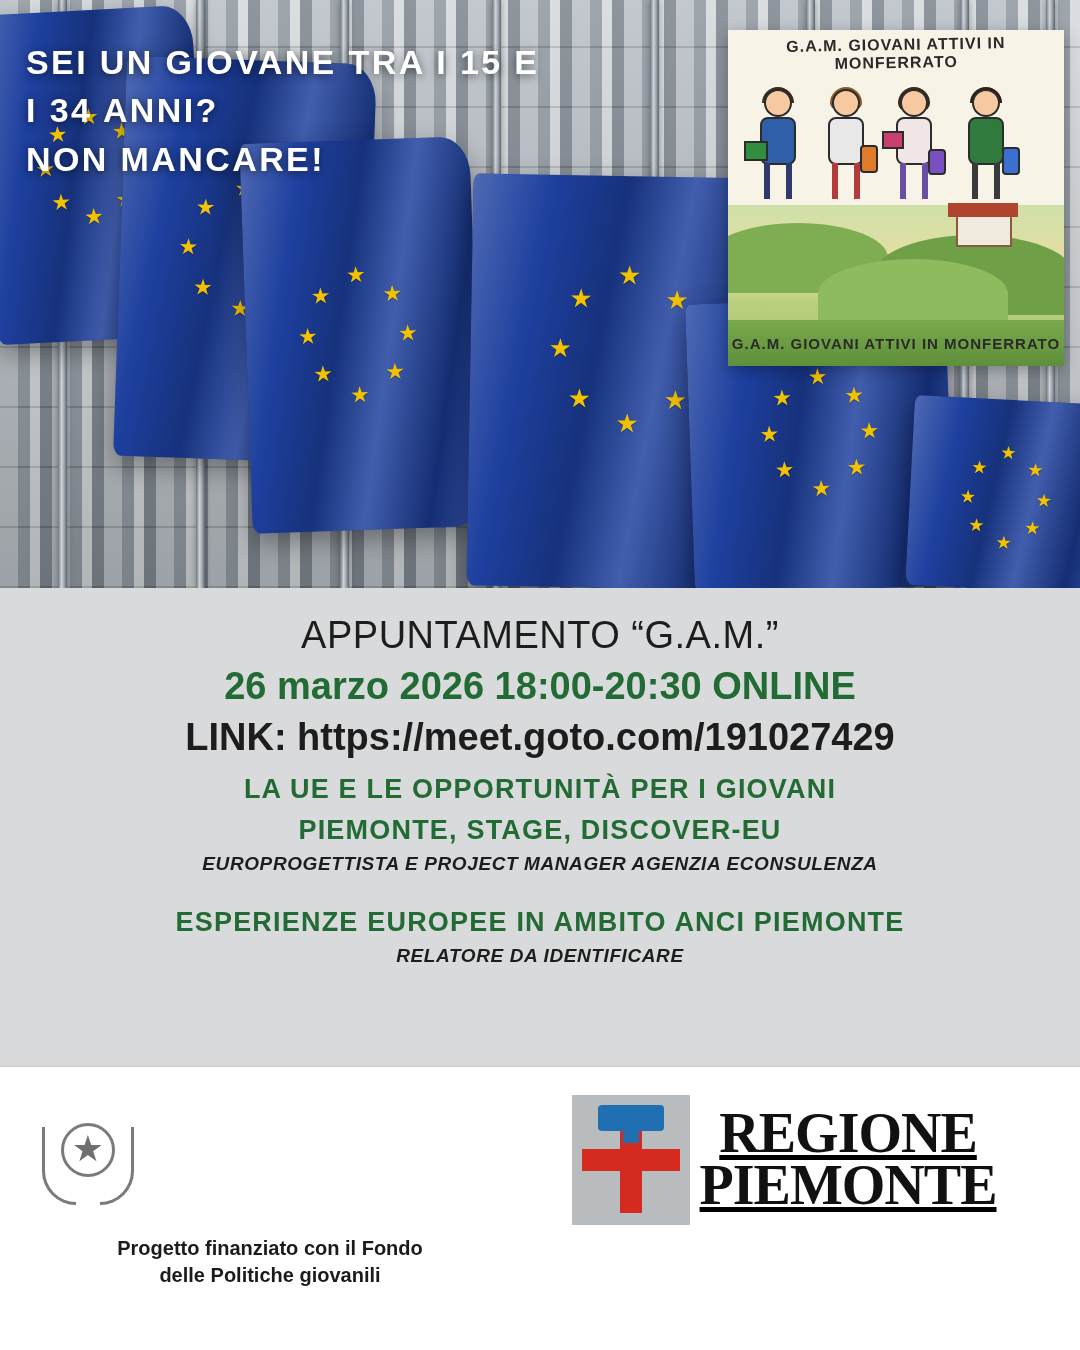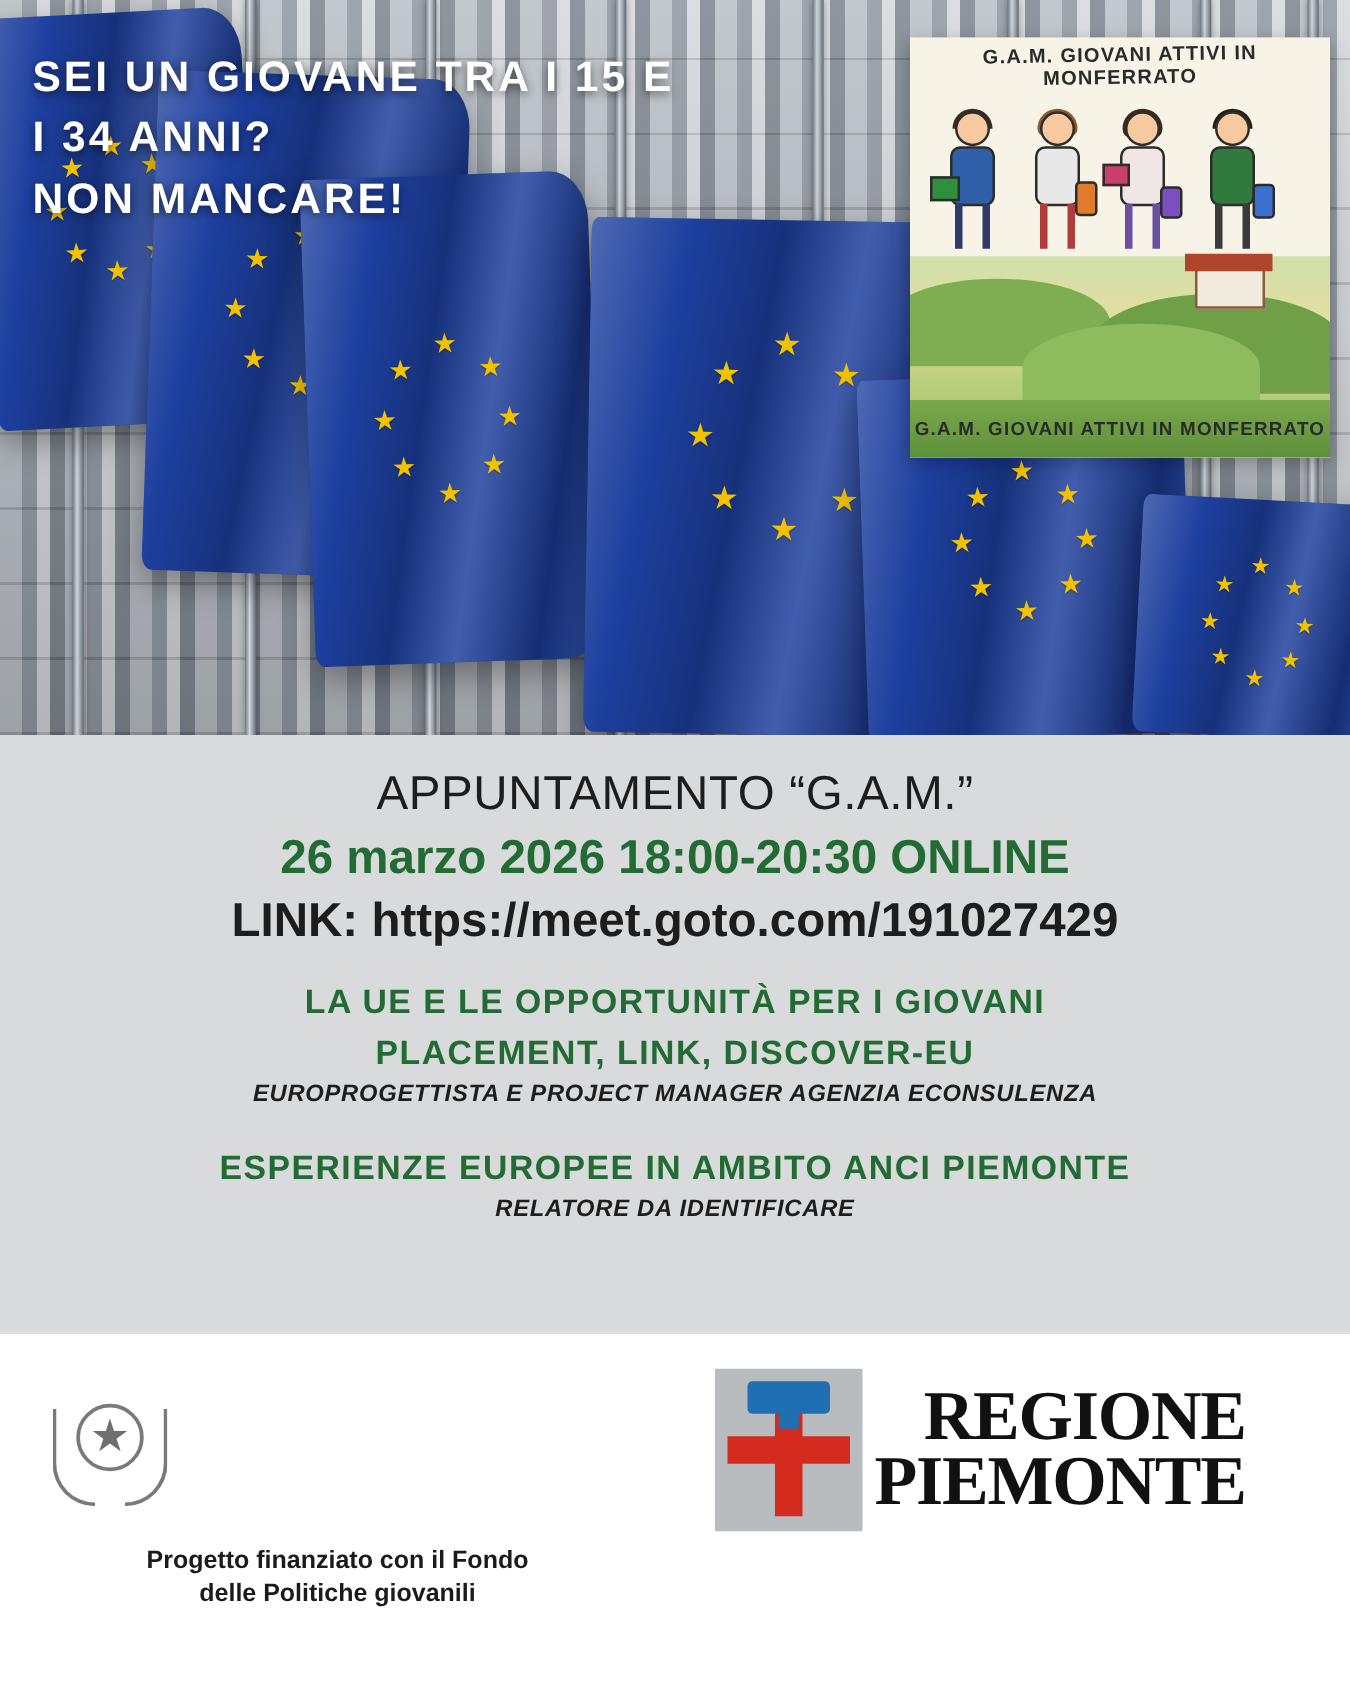--- a/index.html
+++ b/index.html
@@ -158,21 +158,21 @@
   .info-date {
     font-size: 38px;
     font-weight: 700;
     color:#236b34;
     margin-bottom: 8px;
   }
   .info-link {
     font-size: 38px;
     font-weight: 700;
     color:#1d1d1d;
-    margin-bottom: 22px;
+    margin-bottom: 10px;
   }
   .sess-title {
     font-size: 27px;
     font-weight: 700;
     color:#236b34;
     letter-spacing: 1.2px;
     line-height: 1.5;
   }
   .sess-sub {
     font-size: 19px;
@@ -247,21 +247,21 @@
   .rp-shield {
     width: 118px; height: 130px;
     background: #b9bcbf;
     position:relative;
     flex:0 0 auto;
   }
   .rp-shield .cross-v { position:absolute; left:50%; top:14px; transform:translateX(-50%); width:22px; height:104px; background:#d52b1e;}
   .rp-shield .cross-h { position:absolute; top:50%; left:10px; transform:translateY(-50%); width:98px; height:22px; background:#d52b1e;}
   .rp-shield .blue { position:absolute; top:10px; left:26px; width:66px; height:26px; background:#1f6fb2; border-radius:4px;}
   .rp-shield .blue::after{content:""; position:absolute; left:50%; top:18px; transform:translateX(-50%); width:16px; height:20px; background:#1f6fb2;}
-  .rp-words { text-align:right; line-height:.92; }
+  .rp-words { text-align:center; line-height:.92;text-decoration:underline; }
   .rp-words div { font-family:"Liberation Serif", serif; font-size:56px; font-weight:700; color:#111; letter-spacing:-1px; }
 </style>
 </head>
 <body>
 
 <div class="poster">
 
   <div class="hero">
     <div class="hero-bg"></div>
 
@@ -406,21 +406,21 @@
       </div>
     </div>
   </div>
 
   <div class="info">
     <div class="info-title">APPUNTAMENTO “G.A.M.”</div>
     <div class="info-date">26 marzo 2026 18:00-20:30 ONLINE</div>
     <div class="info-link">LINK: https://meet.goto.com/191027429</div>
 
     <div class="sess-title">LA UE E LE OPPORTUNITÀ PER I GIOVANI</div>
-    <div class="sess-title">PLACEMENT, LINK, DISCOVER-EU</div>
+    <div class="sess-title">PIEMONTE, STAGE, DISCOVER-EU</div>
     <div class="sess-sub">EUROPROGETTISTA E PROJECT MANAGER AGENZIA ECONSULENZA</div>
 
     <div class="spacer"></div>
 
     <div class="sess-title">ESPERIENZE EUROPEE IN AMBITO ANCI PIEMONTE</div>
     <div class="sess-sub">RELATORE DA IDENTIFICARE</div>
   </div>
 
   <div class="footer">
     <div class="footer-left">

